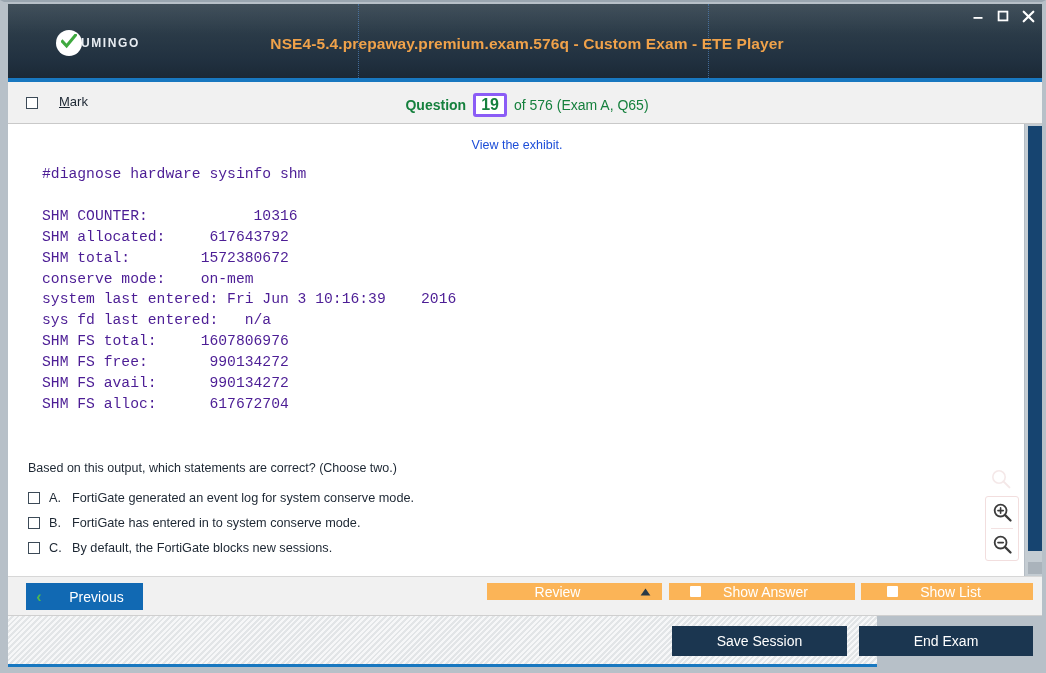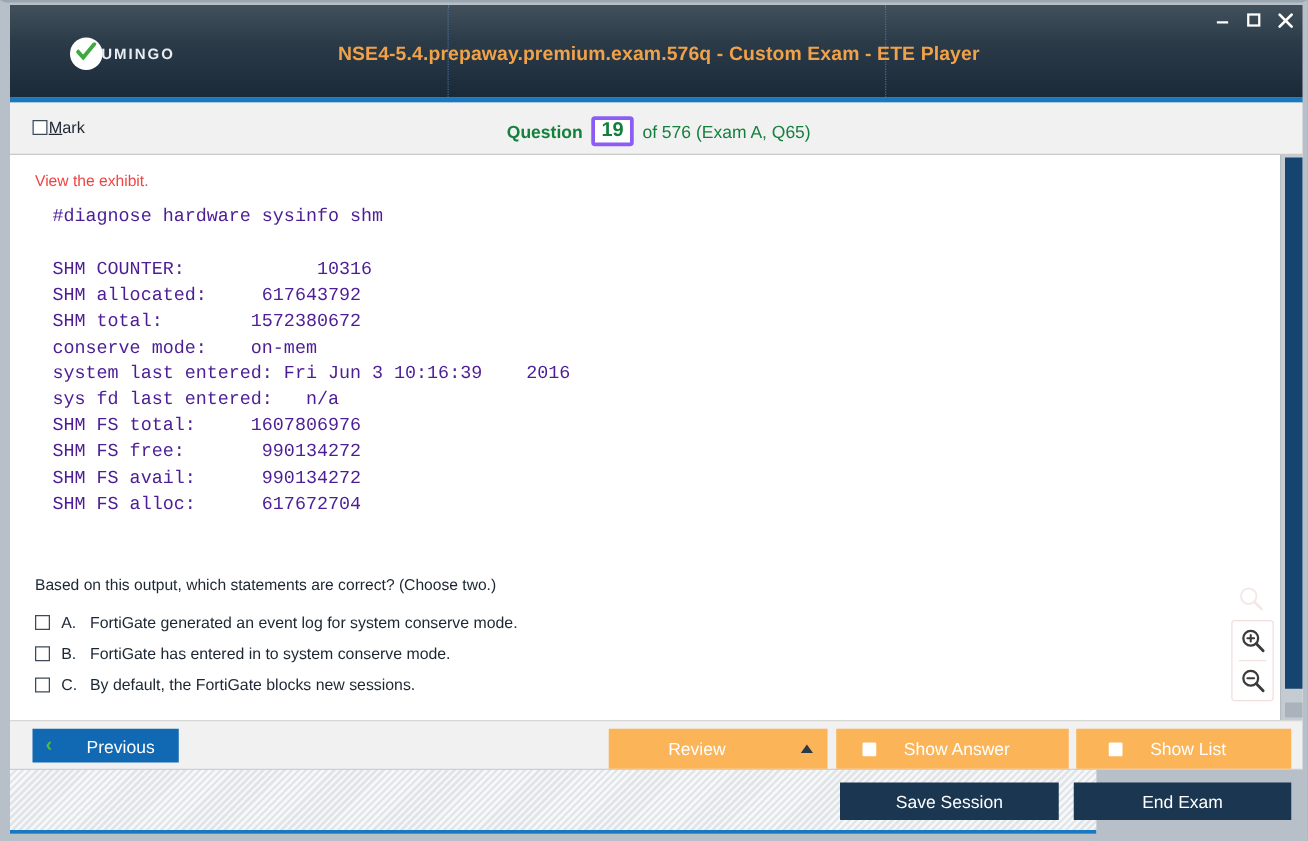--- a/index.html
+++ b/index.html
@@ -121,22 +121,22 @@
     width: 1038px;
     height: 42px;
     background: #f1f1f1;
     border-bottom: 1px solid #c9c9c9;
     box-sizing: border-box;
   }
   .mark-wrap {
     position: absolute;
     left: 18px; top: 12px;
     display: flex;
-    align-items: center;
-    gap: 1px;
+    align-items: flex-end;
+    gap: 21px;
   }
   .cb {
     width: 12px; height: 12px;
     border: 1px solid #3c4a57;
     background: #ffffff;
     box-sizing: border-box;
     flex: none;
   }
   .mark-label {
     font-size: 13px;
@@ -177,22 +177,23 @@
   .content-inner {
     position: absolute;
     left: 0; top: 0;
     right: 22px; bottom: 0;
     padding: 14px 18px 0 20px;
     box-sizing: border-box;
   }
 
   .exhibit-link {
     font-size: 12.5px;
-    color: #ef4444;
+    color: #1d4ed8;
     margin: 0 0 12px 0;
+    text-align: center;
   }
 
   pre.console {
     margin: 0;
     padding: 0 0 0 14px;
     font-family: "Liberation Mono", "DejaVu Sans Mono", monospace;
     font-size: 14.7px;
     line-height: 20.9px;
     color: #4c1d95;
     white-space: pre;
@@ -306,21 +307,21 @@
     text-align: center;
     flex: none;
   }
   .btn-blue .cap { flex: 1; text-align: center; padding-right: 2px; }
 
   #prev-btn { left: 18px; width: 117px; }
   #next-btn { left: 143px; width: 117px; }
 
   .btn-orange {
     background: #fbb457;
-    height: 32px;
+    height: 17px;
     top: 6px;
     display: flex;
     align-items: center;
     justify-content: center;
     font-size: 14px;
   }
   #review-btn { left: 479px; width: 175px; }
   #review-btn .cap { flex: 1; text-align: center; }
   #review-btn .caret {
     width: 34px;

